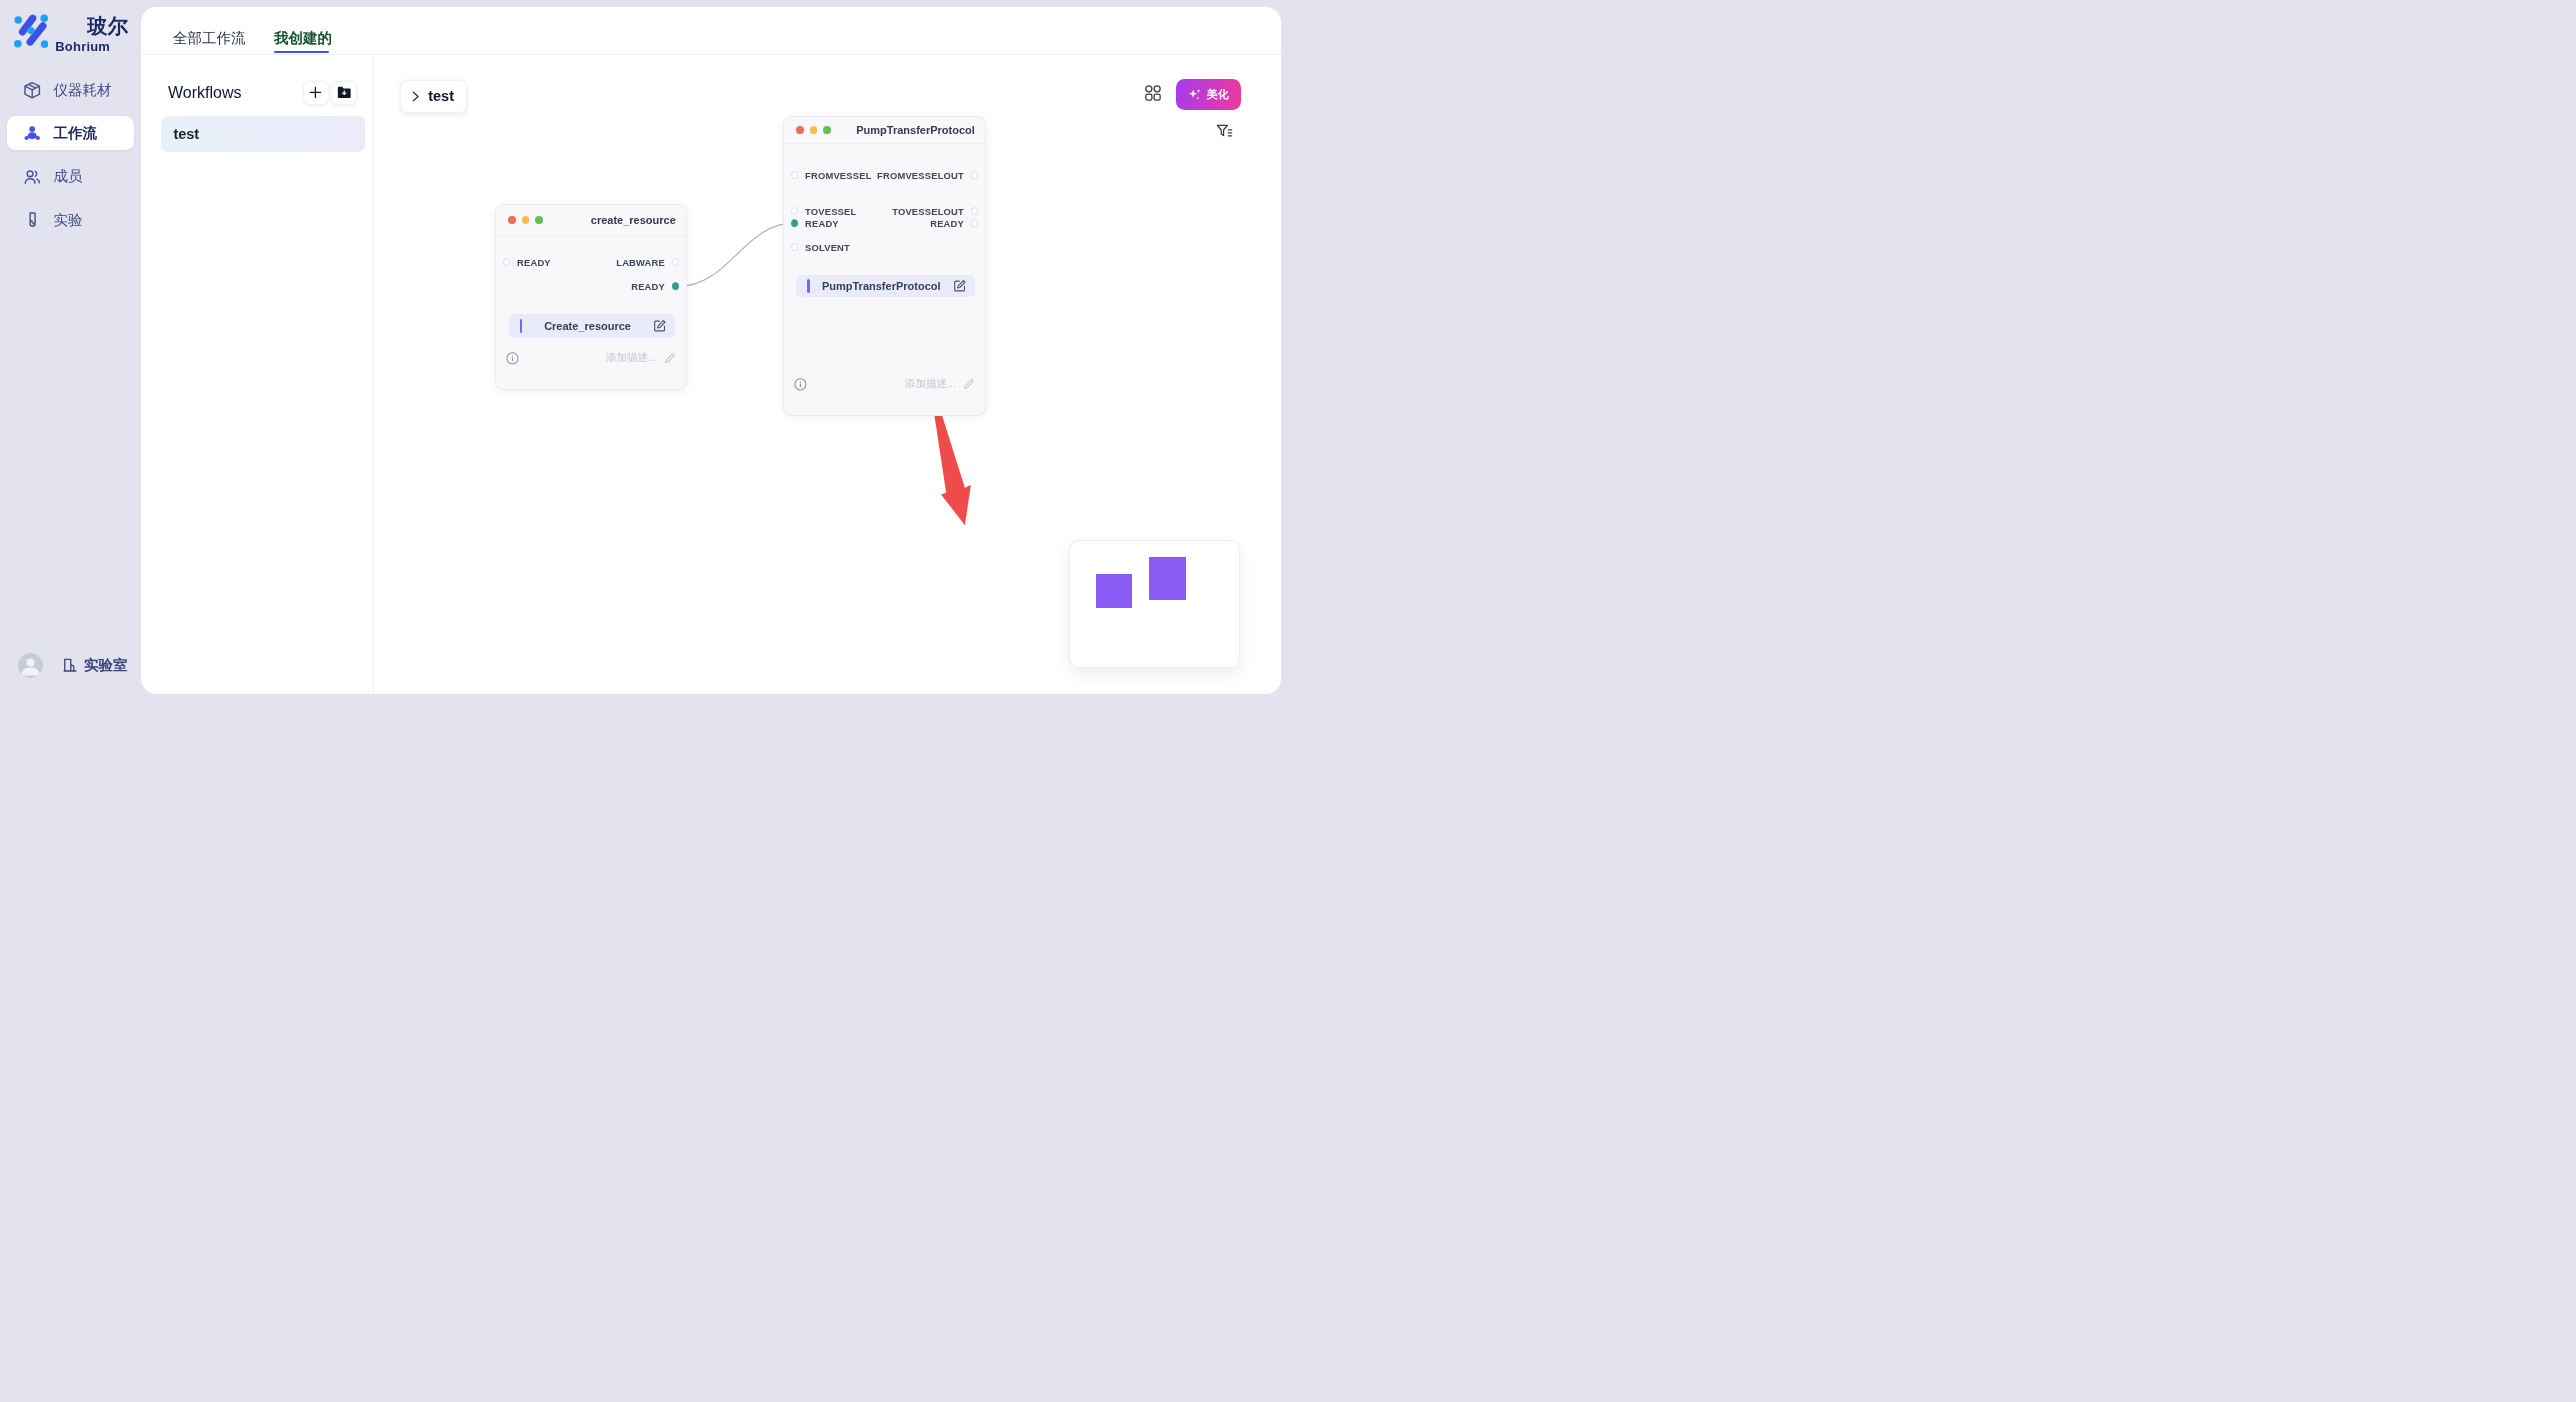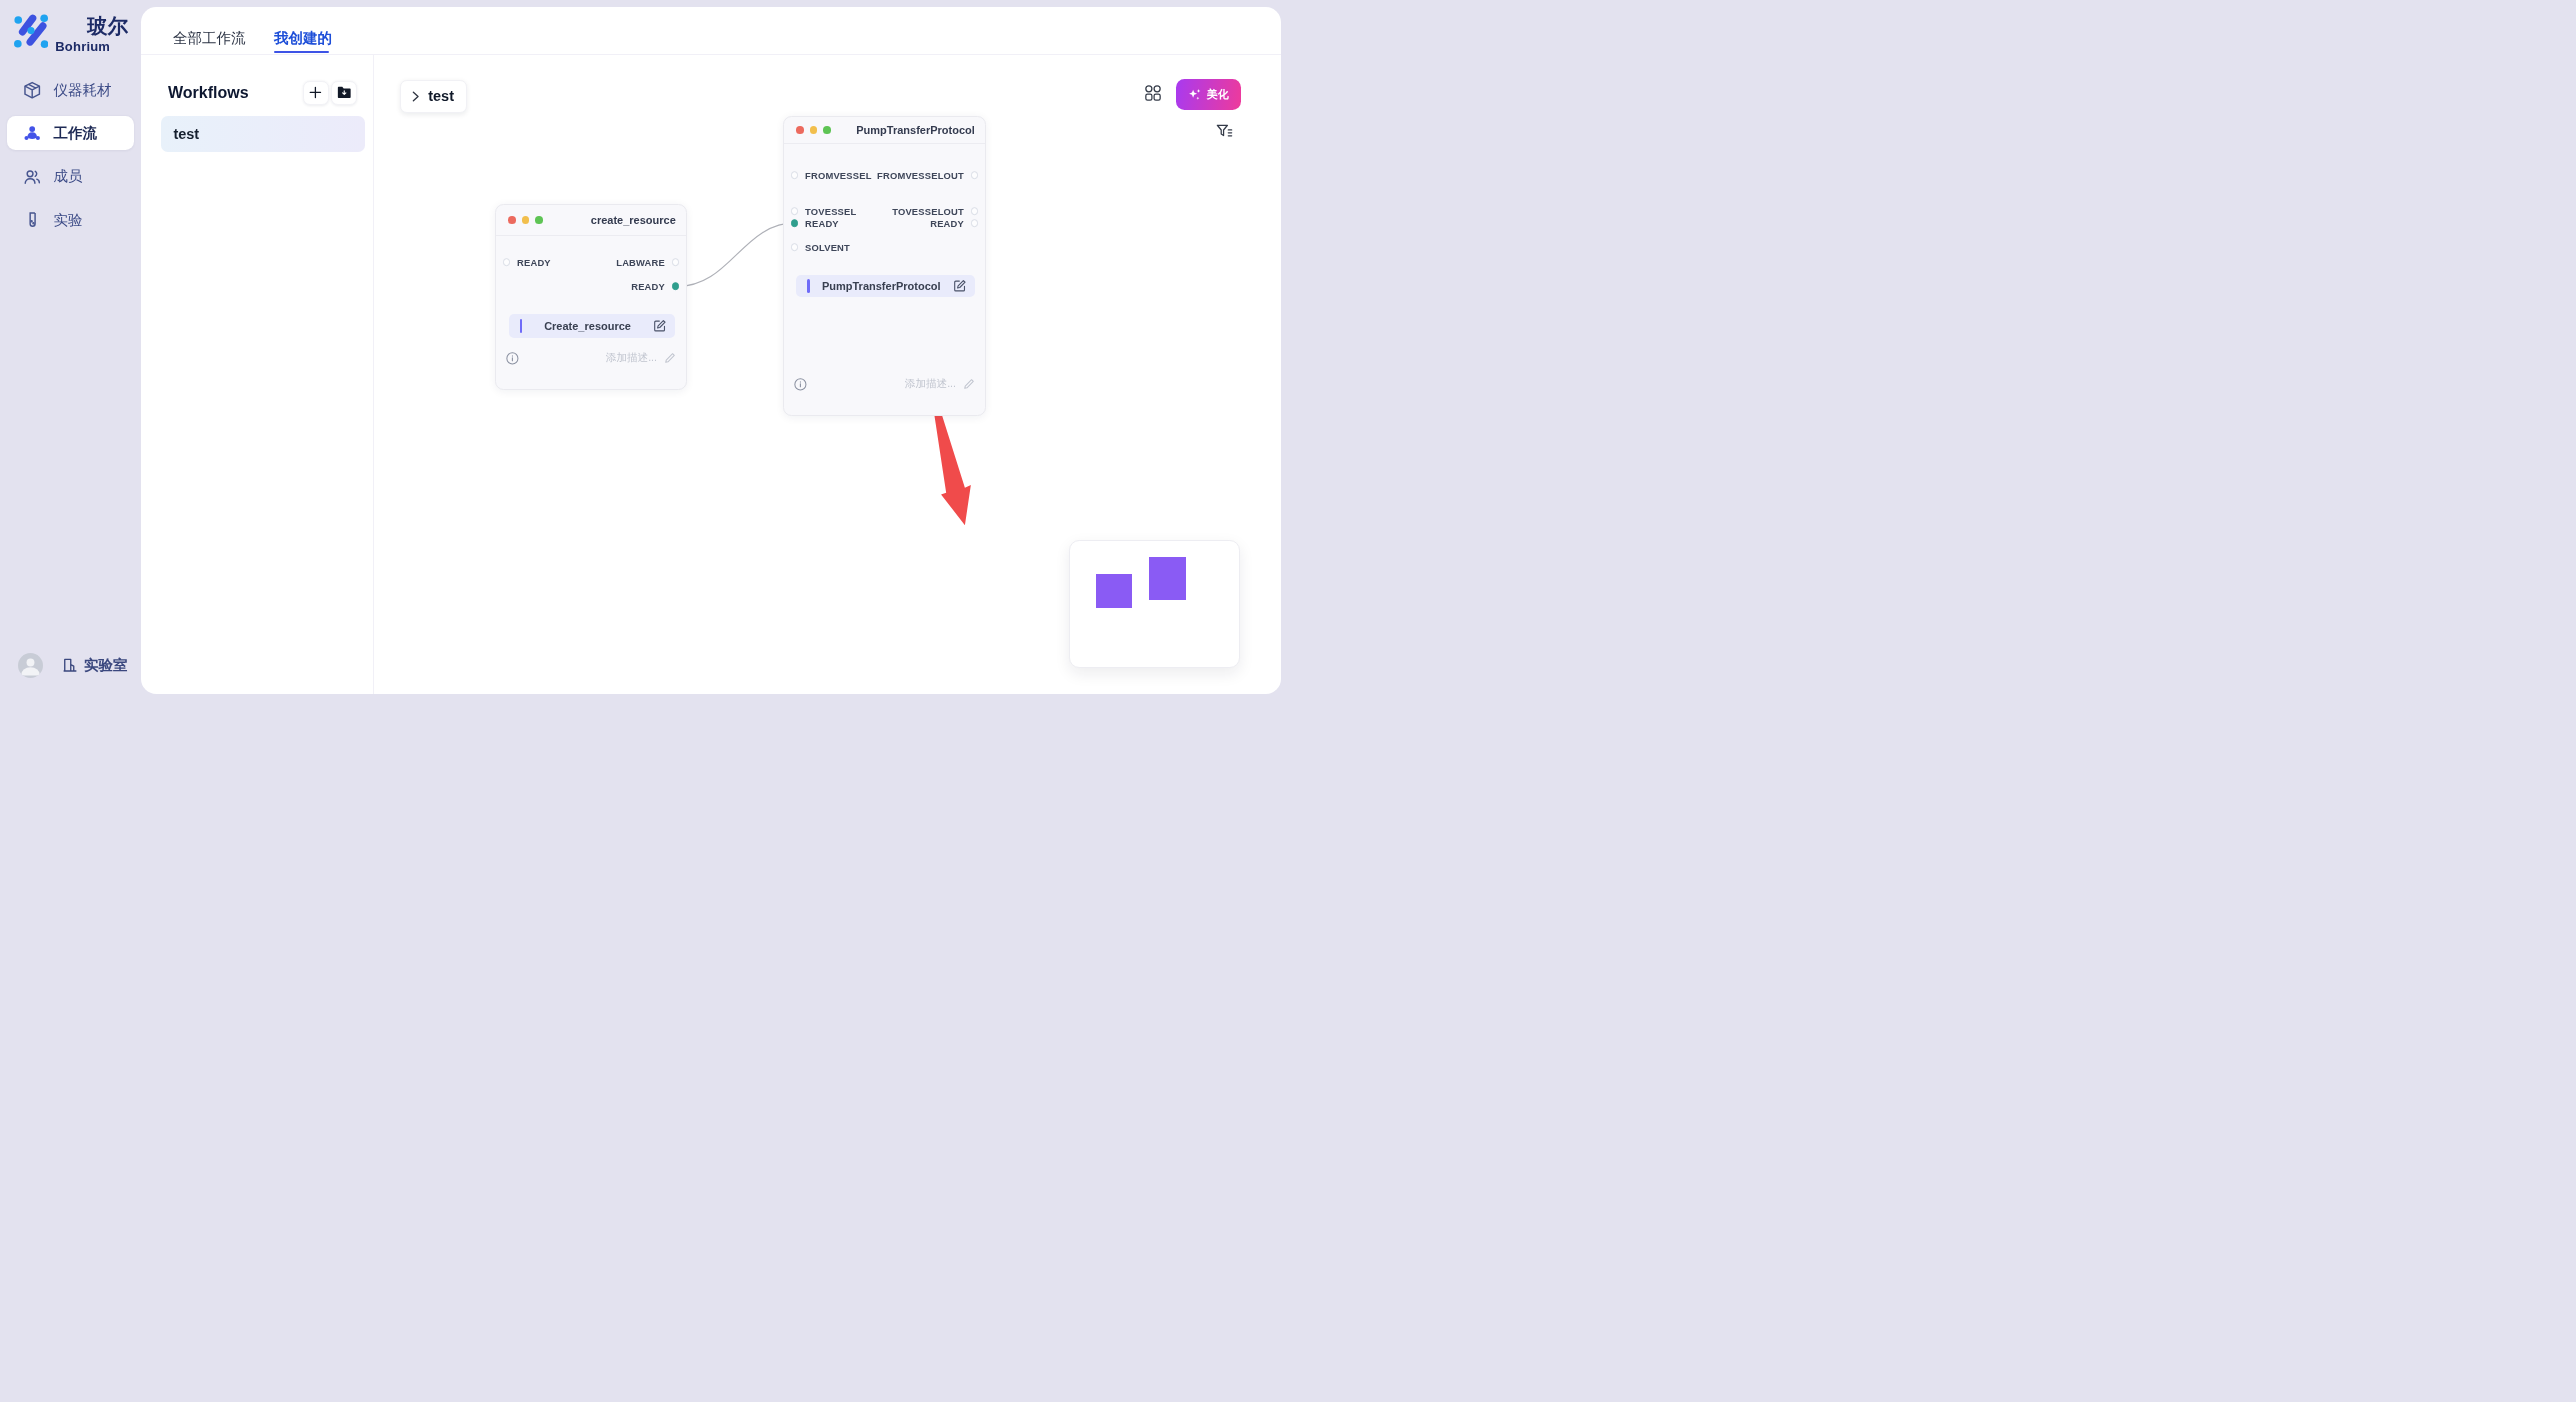--- a/index.html
+++ b/index.html
@@ -24,25 +24,25 @@
   .side-footer { position:absolute; left:0; bottom:23px; width:141px; height:25.6px; display:flex; align-items:center; }
   .avatar { width:25px; height:25px; border-radius:50%; background:#C8CCD6; margin-left:18px; overflow:hidden; position:relative; }
   .side-footer .bicon { width:18px; height:18px; margin-left:18px; }
   .side-footer .wlabel { margin-left:5.1px; font-size:14.5px; color:#3A477E; font-weight:600; }
 
   
   .main { position:absolute; left:141px; top:6.8px; width:1140px; height:687px; background:#fff; border-radius:15.3px; }
   .tabbar { position:absolute; left:0; top:0; width:100%; height:48px; border-bottom:0.9px solid #F1F0F7; }
   .tab { position:absolute; top:22px; font-size:14.5px; cursor:pointer; }
   .tab.all { left:32px; color:#2B3344; }
-  .tab.mine { left:133px; color:#1d4ed8; font-weight:bold; }
+  .tab.mine { left:133px; color:#14532d; font-weight:bold; }
   .tab-underline { position:absolute; left:133px; top:44px; width:55px; height:2.6px; border-radius:1.7px; background:#3D53E6; }
 
   
-  .wf-title { position:absolute; left:27px; top:77px; font-size:16px; font-weight:bold; color:#0D1730; }
+  .wf-title { position:absolute; left:27px; top:77px; font-size:16px; font-weight:normal; color:#0D1730; }
   .icon-btn { position:absolute; top:74px; width:25.6px; height:24px; background:#fff; border:0.9px solid #F2F2F6;
               border-radius:6.8px; box-shadow:0 0.9px 2.6px rgba(30,35,60,.08); display:flex; align-items:center; justify-content:center; cursor:pointer; }
   .icon-btn.plus { left:162px; }
   .icon-btn.folder { left:190px; }
   .wf-item { position:absolute; left:20.4px; top:109px; width:204px; height:36px; border-radius:6.8px;
              background:linear-gradient(90deg,#E8F1FA 0%,#ECEBFA 100%); display:flex; align-items:center; cursor:pointer; }
   .wf-item span { margin-left:12px; font-size:14.5px; font-weight:600; color:#16202F; }
   .vdivider { position:absolute; left:232px; top:48px; width:0.9px; height:639px; background:#F1F0F7; }
 
   

